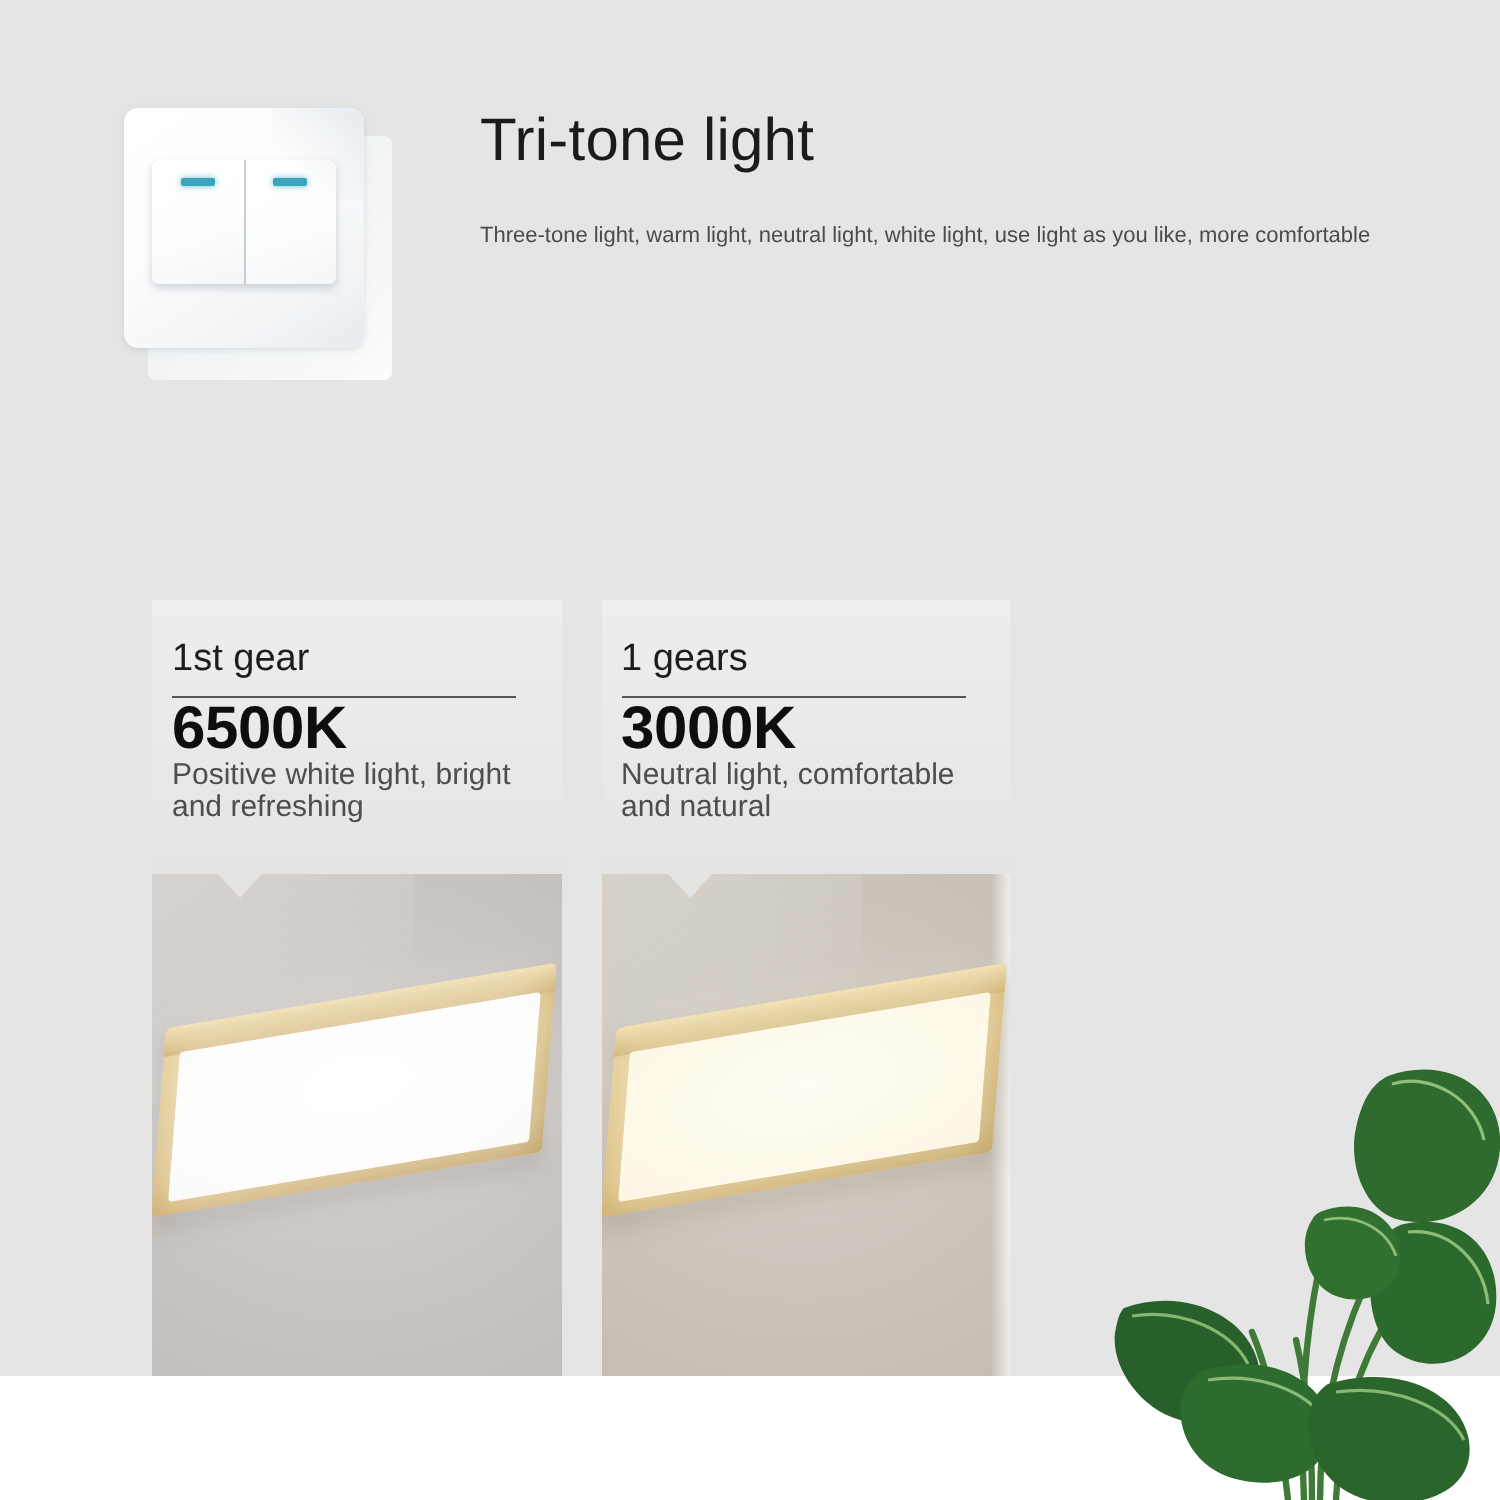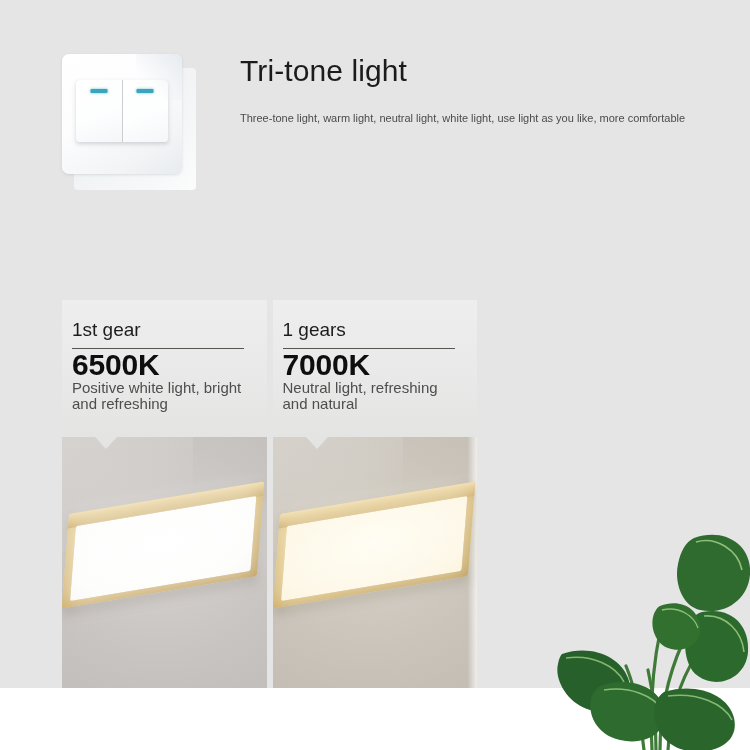--- a/index.html
+++ b/index.html
@@ -132,20 +132,21 @@
     height: 388px;
     display: flex;
     gap: 6px;
   }
   .panel {
     position: relative;
     width: 204.5px;
     height: 388px;
     overflow: hidden;
     background: #ffffff;
+    margin-left: 14px;
   }
 
   
   .panel-head {
     position: relative;
     height: 137px;
     background: linear-gradient(180deg, #eeeeee 0%, #e9e9e9 55%, #e4e4e3 100%);
     padding: 18px 12px 0 10px;
   }
   .panel-gear {
@@ -338,22 +339,22 @@
           <div class="lamp-diffuser diffuser-cool"></div>
         </div>
       </div>
     </div>
 
 
     <div class="panel">
       <div class="panel-head">
         <div class="panel-gear">1 gears</div>
         <div class="panel-rule"></div>
-        <div class="panel-kelvin">7000K</div>
-        <div class="panel-desc">Neutral light, refreshing and natural</div>
+        <div class="panel-kelvin">3000K</div>
+        <div class="panel-desc">Neutral light, comfortable and natural</div>
         <div class="panel-notch"></div>
       </div>
       <div class="panel-photo">
         <div class="wall wall-neutral"></div>
         <div class="wall-edge"></div>
         <div class="lamp">
           <div class="lamp-frame"></div>
           <div class="lamp-top"></div>
           <div class="lamp-diffuser diffuser-neutral"></div>
         </div>

